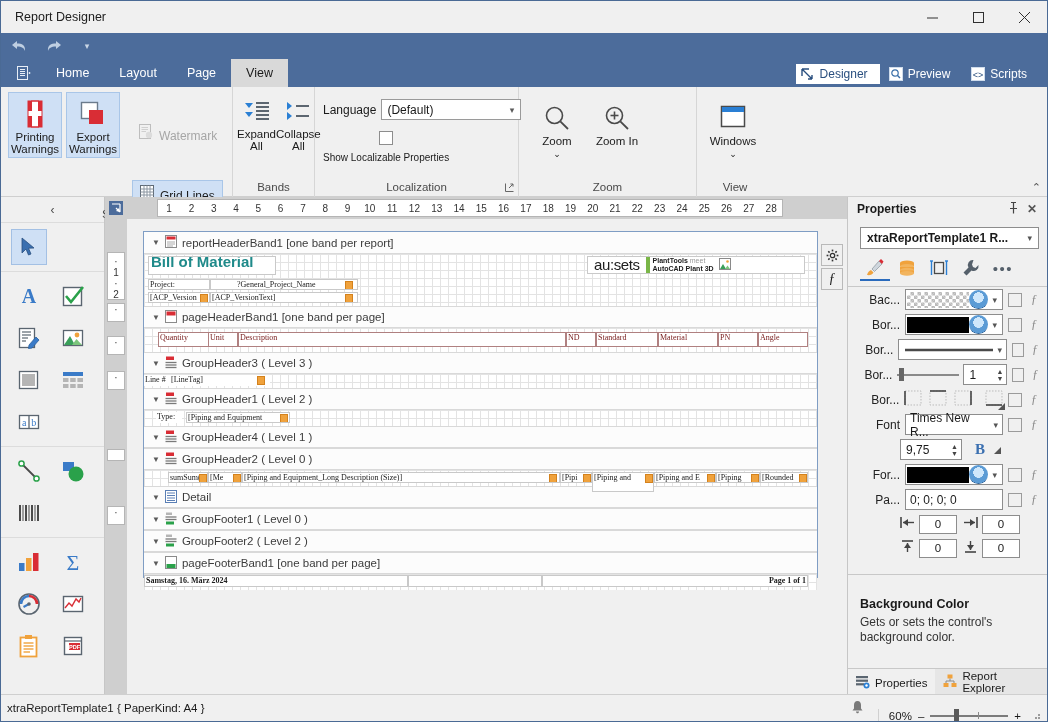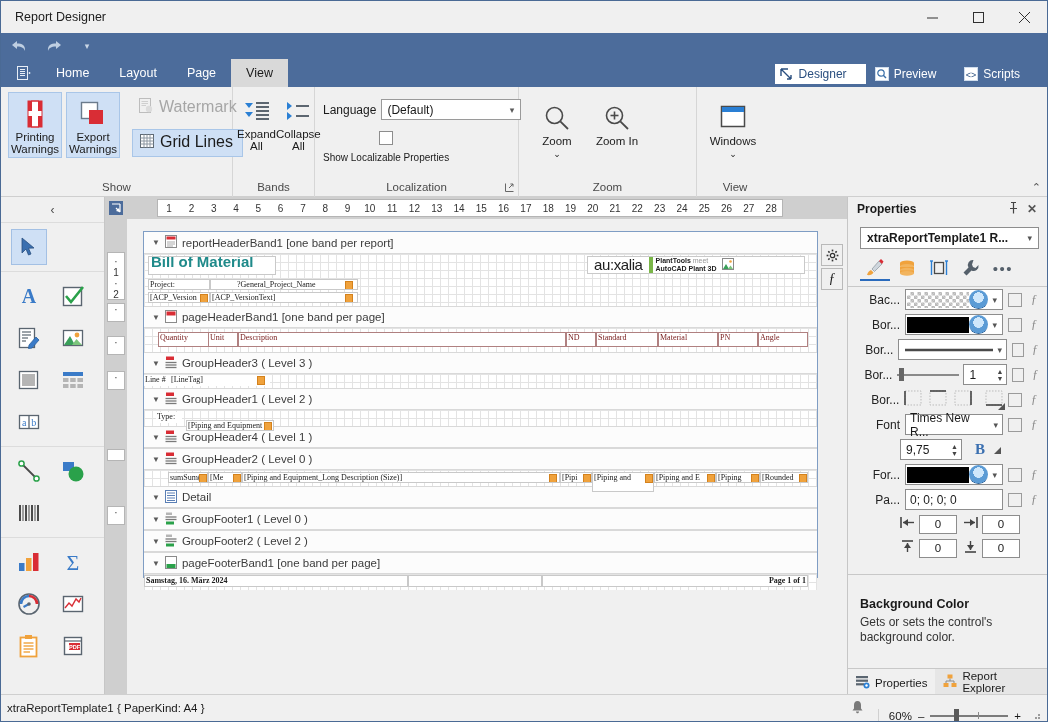--- a/index.html
+++ b/index.html
@@ -17,33 +17,33 @@
   .winbtns { display:flex; height:32px; }
   .winbtn { width:46px; height:32px; display:flex; align-items:center; justify-content:center; color:#303030; }
   
   .qat { height:26px; background:#4c6c9b; display:flex; align-items:center; padding-left:8px; gap:14px; }
   .qaticon { width:20px; height:18px; display:flex; align-items:center; justify-content:center; color:#c9d6e6; }
   .ribbon-tabs { height:28px; background:#4c6c9b; display:flex; align-items:flex-end; padding-left:6px; position:relative; }
   .appbtn { width:34px; height:28px; display:flex; align-items:center; justify-content:center; color:#e8eef6; }
   .rtab { height:28px; line-height:28px; padding:0 15px; color:#ffffff; font-size:12.5px; }
   .rtab.active { background:#d9d9d9; color:#1a1a1a; }
   .viewmodes { position:absolute; right:8px; bottom:3px; display:flex; gap:4px; align-items:center; }
-  .vmode { display:flex; align-items:center; gap:4px; padding:2px 19px 2px 4px; color:#ffffff; font-size:12px; }
+  .vmode { display:flex; align-items:center; gap:4px; padding:2px 12px 2px 4px; color:#ffffff; font-size:12px; }
   .vmode.active { background:#ffffff; color:#2a4f7f; }
   .vmicon { width:16px; height:16px; display:inline-flex; align-items:center; justify-content:center; }
   .vmode.active .vmicon { background:#ffffff; }
   
   .ribbon { height:110px; background:#f0f0f0; border-bottom:1px solid #cfcfcf; display:flex; position:relative; }
   .rgroup { height:110px; display:flex; flex-direction:column; border-right:1px solid #d6d6d6; position:relative; }
   .rgroup-body { flex:1; display:flex; align-items:flex-start; padding:5px 7px 0 7px; gap:4px; }
   .rgroup-title { height:17px; line-height:15px; text-align:center; font-size:11.5px; color:#4a4a4a; position:relative; }
   .bigbtn { width:54px; display:flex; flex-direction:column; align-items:center; padding:4px 2px 2px; font-size:11.5px; line-height:12px; text-align:center; color:#1c1c1c; }
   .bigbtn.sel { background:#cfe0f5; border:1px solid #a9c6e8; }
   .bigbtn .ic { height:34px; display:flex; align-items:center; justify-content:center; }
-  .smallbtn { display:flex; align-items:flex-start; gap:5px; padding:3px 6px; font-size:16px; color:#1c1c1c; }
+  .smallbtn { display:flex; align-items:flex-end; gap:5px; padding:3px 6px; font-size:12px; color:#1c1c1c;margin-top:26px; }
   .smallbtn.dis { color:#a6a6a6; }
   .smallbtn.sel { background:#cfe0f5; border:1px solid #a9c6e8; }
   .bandbtn { width:62px; display:flex; flex-direction:column; align-items:center; font-size:11.5px; line-height:12px; text-align:center; padding-top:4px; }
   .bandbtn .ic { height:32px; display:flex; align-items:center; justify-content:center; }
   .zbtn { width:56px; display:flex; flex-direction:column; align-items:center; font-size:11.5px; line-height:13px; text-align:center; padding-top:6px; color:#1c1c1c; }
   .zbtn .ic { height:34px; display:flex; align-items:center; justify-content:center; }
   .lblrow { display:flex; align-items:center; gap:5px; font-size:12px; margin-bottom:7px; }
   .combo { border:1px solid #9a9a9a; background:#fff; height:21px; display:flex; align-items:center; padding:0 2px 0 5px; font-size:12px; }
   .combo .arw { margin-left:auto; padding:0 4px; color:#5a5a5a; font-size:9px; }
   .ckrow { display:flex; align-items:center; gap:7px; font-size:10px;flex-direction:column; }
@@ -604,21 +604,21 @@
                   </g>
                 </svg>
             </span>
             <span>reportHeaderBand1 [one band per report]</span>
           </div>
           <div class="bandbody grid" style="height:52px;">
             <div class="ctrl title-ctrl" style="left:4px; top:2px; width:128px; height:19px; padding-left:2px;">
               <span>Bill of Material</span>
             </div>
             <div class="ctrl" style="left:443px; top:2px; width:218px; height:18px; display:flex; align-items:center; padding:0;">
-              <span style="font-family:'Liberation Sans',sans-serif; font-size:15px; letter-spacing:-0.4px; padding-left:6px;">au:xalia</span>
+              <span style="font-family:'Liberation Sans',sans-serif; font-size:15px; letter-spacing:-0.4px; padding-left:6px;">au:sets</span>
               <span style="display:flex; align-items:center; margin-left:6px;">
                 <span style="width:4px;height:16px;background:#7ab648;display:inline-block;"></span>
                 <span style="display:inline-block; margin-left:3px; line-height:8px;">
                   <span style="font-family:'Liberation Sans',sans-serif; font-size:7px; font-weight:bold;"><span>PlantTools</span> <span style="font-weight:normal;color:#999;">meet</span></span><br>
                   <span style="font-family:'Liberation Sans',sans-serif; font-size:7px; font-weight:bold;">AutoCAD Plant 3D</span>
                 </span>
                 <span style="margin-left:5px;">
                   <svg width="12" height="12" viewBox="0 0 12 12">
                       <rect x="0.5" y="0.5" width="11" height="11" fill="#fff" stroke="#8a8a8a"></rect>
                       <circle cx="8.5" cy="3.5" r="1.3" fill="#f0a23c"></circle>
@@ -717,21 +717,21 @@
                     <line x1="0.5" y1="11.5" x2="11.5" y2="11.5"></line>
                   </g>
                 </svg>
             </span>
             <span>GroupHeader1 ( Level 2 )</span>
           </div>
           <div class="bandbody grid" style="height:16px;">
             <div class="ctrl" style="left:12px; top:2px; width:26px; height:11px; border:none;">
               <span>Type:</span>
             </div>
-            <div class="ctrl" style="left:42px; top:10px; width:88px; height:11px;">
+            <div class="ctrl" style="left:42px; top:2px; width:104px; height:11px;">
               <span>[Piping and Equipment</span>
               <span class="lockbadge" style="right:1px;"></span>
             </div>
           </div>
 
           <div class="bandhdr">
             <span class="tri">▼</span>
             <span>
               <svg width="12" height="13" viewBox="0 0 12 13">
                   <rect x="1" y="0.5" width="8" height="3.5" fill="#d92d35"></rect>

